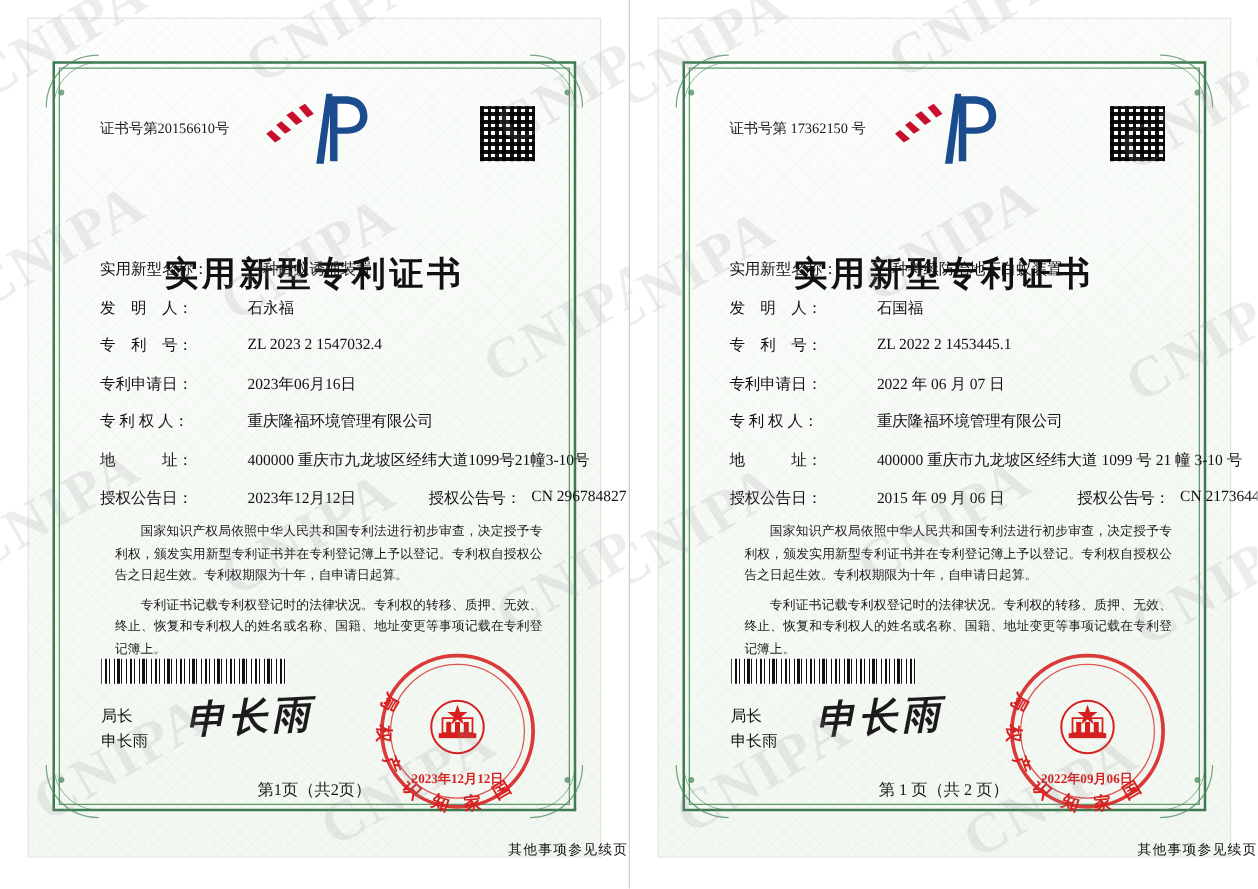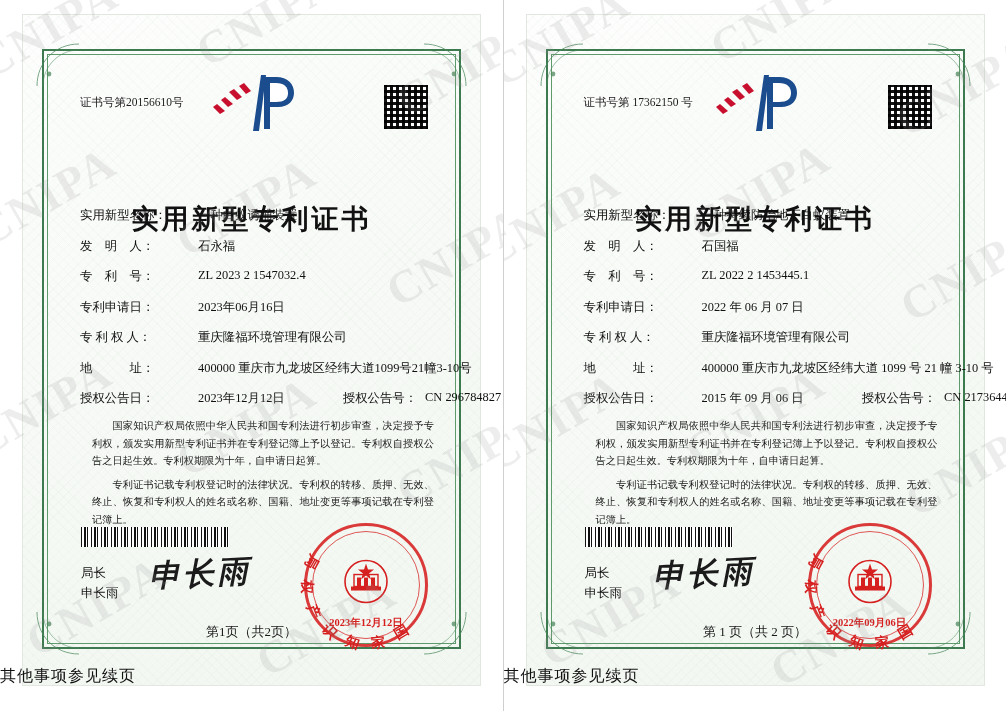--- a/index.html
+++ b/index.html
@@ -291,23 +291,23 @@
     text-align: center;
     font-family: "Liberation Serif", serif;
     font-size: 13px;
     color: #1a1a1a;
   }
   .footer-note {
     position: absolute;
     left: 0;
     right: 0;
     bottom: 24px;
-    text-align: left;
-    font-family: "Liberation Serif", serif;
-    font-size: 16px;
+    text-align: right;
+    font-family: "Liberation Serif", serif;
+    font-size: 11px;
     color: #111;
     letter-spacing: 1px;
     z-index: 3;
   }
 </style>
 </head>
 <body>
 
 <div class="page">
 

